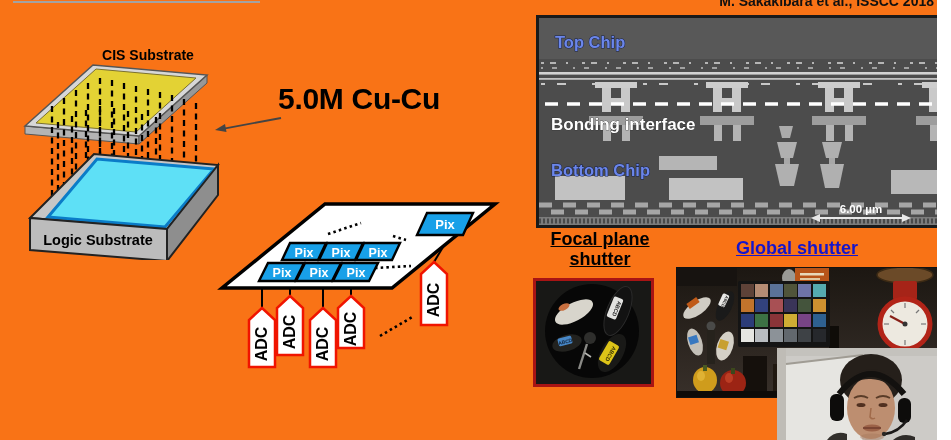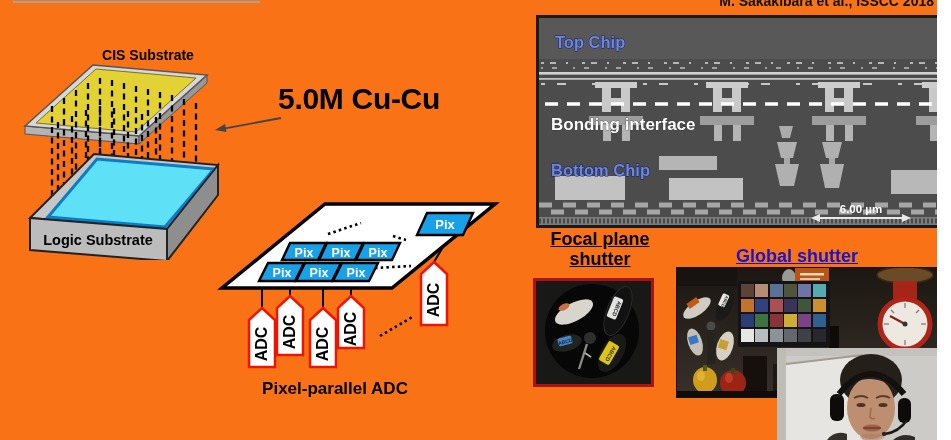--- a/index.html
+++ b/index.html
@@ -7,21 +7,21 @@
     position:relative;width:937px;height:440px;overflow:hidden;
     background:#f97316;font-family:"Liberation Sans",sans-serif;
   }
   .abs{position:absolute;}
   #title-rule{left:13px;top:1px;width:247px;height:2px;background:#a3a3a3;}
   #citation{top:-7px;right:3px;font-size:14px;font-weight:bold;color:#111;white-space:nowrap;}
   #headline{left:278px;top:80px;font-size:30px;line-height:38px;font-weight:bold;color:#000;letter-spacing:-0.3px;}
   #adc-caption{left:240px;top:379px;width:190px;text-align:center;font-size:17px;font-weight:bold;color:#000;}
   #focal-caption{left:531px;top:229px;width:126px;text-align:center;font-size:18px;font-weight:bold;color:#000;line-height:20px;}
   #focal-caption span{text-decoration:underline;margin-left:12px;}
-  #global-caption{left:690px;top:246px;width:214px;text-align:center;font-size:18px;font-weight:bold;color:#1515cc;text-decoration:underline;}
+  #global-caption{left:690px;top:238px;width:214px;text-align:center;font-size:18px;font-weight:bold;color:#1515cc;text-decoration:underline;}
   #sem-figure{left:536px;top:15px;width:404px;height:207px;border:3px solid #1a1a1a;background:#4c4c4c;}
   #focal-photo{left:533px;top:278px;width:115px;height:103px;border:3px solid #a81414;background:#111;}
   #global-photo{left:676px;top:267px;width:261px;height:129px;border:1px solid #121212;background:#221c16;}
   #webcam{left:777px;top:348px;width:174px;height:92px;background:#cdcbc7;}
   svg{display:block;}
   .svgtext{font-family:"Liberation Sans",sans-serif;}
 </style>
 </head>
 <body>
 
@@ -131,21 +131,20 @@
     </g>
     <g class="svgtext" font-size="16" font-weight="bold" fill="#000" text-anchor="middle">
       <text x="56" y="153" transform="rotate(-90 56 148)">ADC</text>
       <text x="84" y="141" transform="rotate(-90 84 136)">ADC</text>
       <text x="117" y="153" transform="rotate(-90 117 148)">ADC</text>
       <text x="145" y="138" transform="rotate(-90 145 133)">ADC</text>
       <text x="228" y="109" transform="rotate(-90 228 104)">ADC</text>
     </g>
   </svg>
 
-  <div class="abs" id="adc-caption">Pixel-parallel ADC</div>
 
   <div class="abs" id="sem-figure">
     <svg width="404" height="207" viewBox="0 0 404 207">
       <rect x="0" y="0" width="404" height="207" fill="#4c4c4c"></rect>
       <rect x="0" y="0" width="404" height="41" fill="#585858"></rect>
 
       <line x1="2" y1="45" x2="402" y2="45" stroke="#d8d8d8" stroke-width="1.6" stroke-dasharray="3 6 6 10 2 14"></line>
       <line x1="2" y1="50" x2="402" y2="50" stroke="#bdbdbd" stroke-width="1.3" stroke-dasharray="2 9 5 16"></line>
 
       <rect x="0" y="54" width="404" height="2.6" fill="#d2d2d2"></rect>

